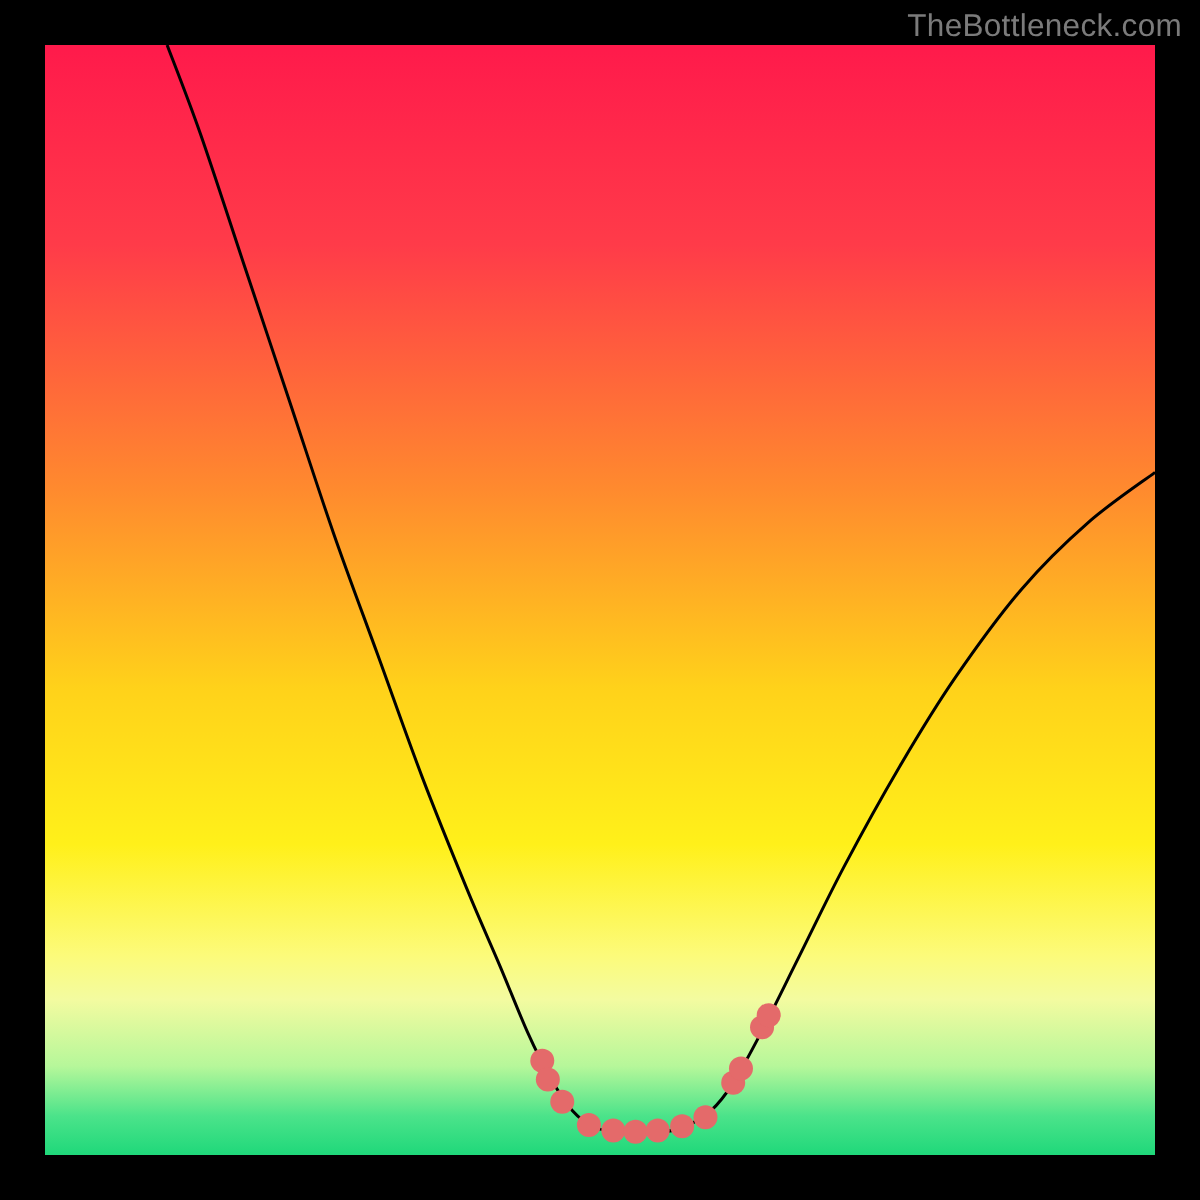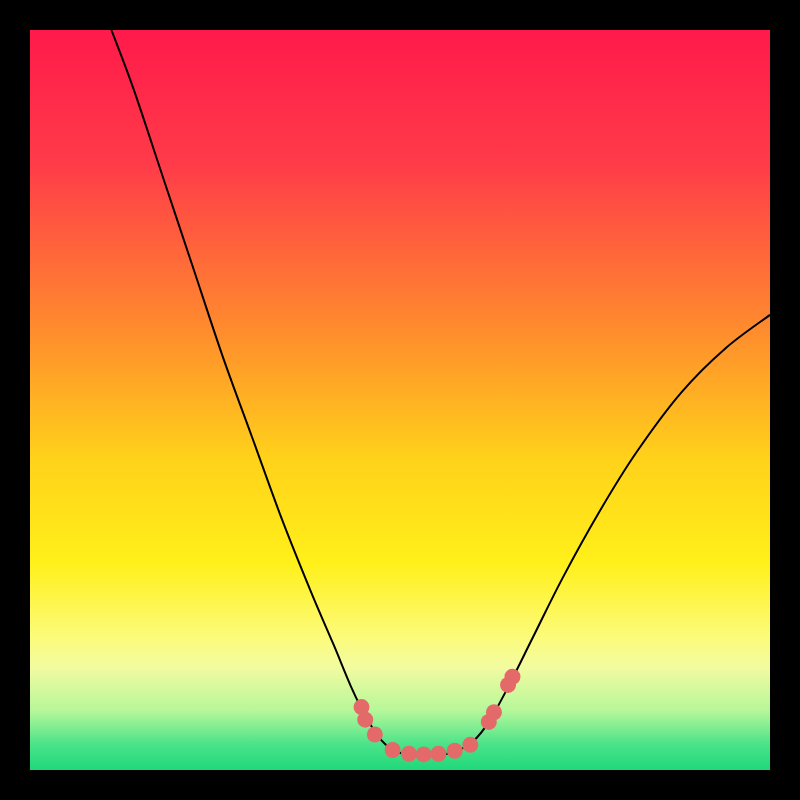--- a/index.html
+++ b/index.html
@@ -36,20 +36,21 @@
     font-weight: 500;
     letter-spacing: 0.2px;
     z-index: 10;
   }
   svg { display: block; }
 </style>
 </head>
 <body>
 
 <div class="frame">
+  <div class="watermark">TheBottleneck.com</div>
 
   <div class="plot-area">
     <svg id="chart-svg" width="740" height="740" viewBox="0 0 740 740" preserveAspectRatio="none">
       <defs>
         <linearGradient id="bg-grad" x1="0" y1="0" x2="0" y2="1">
             <stop offset="0.00%" stop-color="#ff1a4b"></stop>
             <stop offset="18.00%" stop-color="#ff3b49"></stop>
             <stop offset="40.00%" stop-color="#ff8a2e"></stop>
             <stop offset="58.00%" stop-color="#ffd21a"></stop>
             <stop offset="72.00%" stop-color="#fff01a"></stop>

